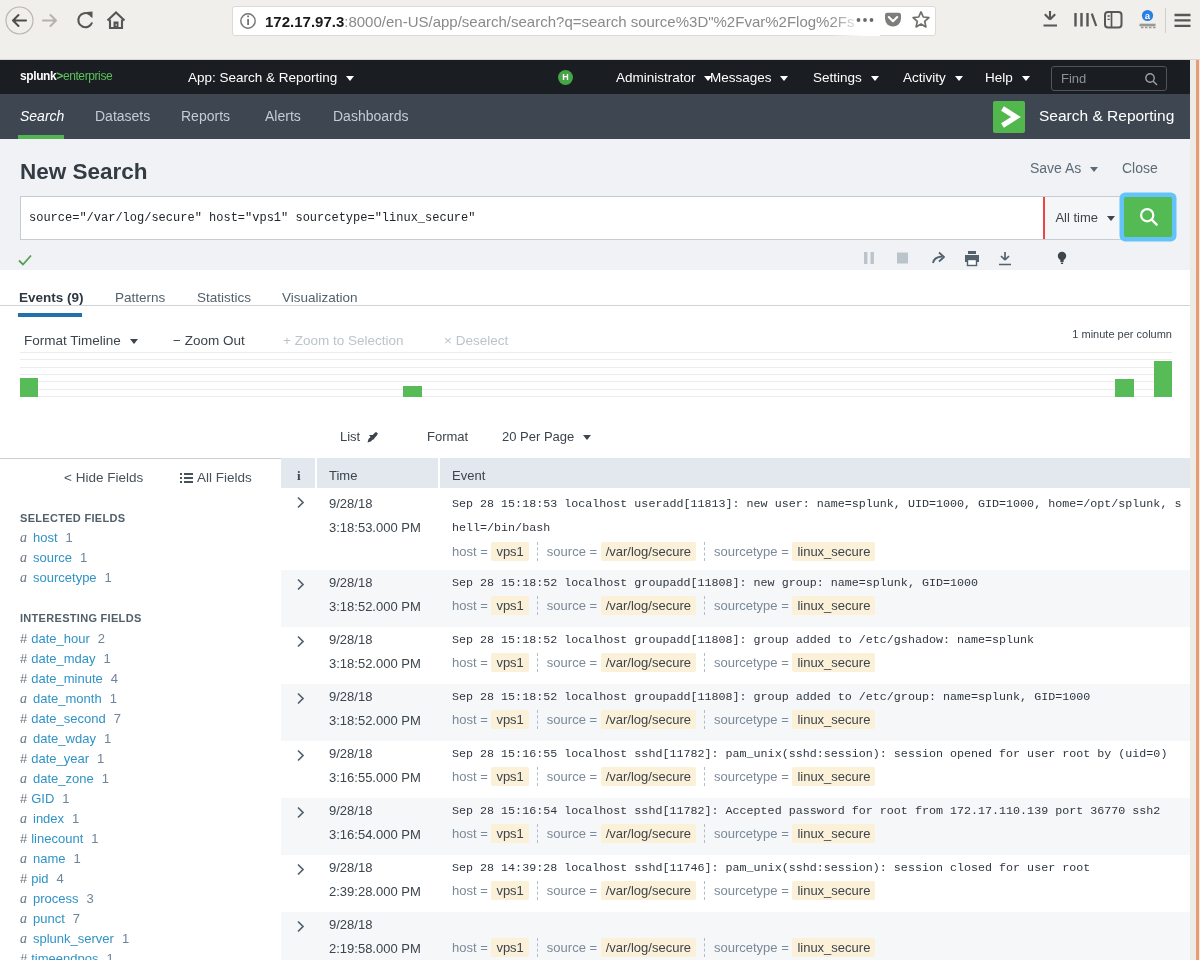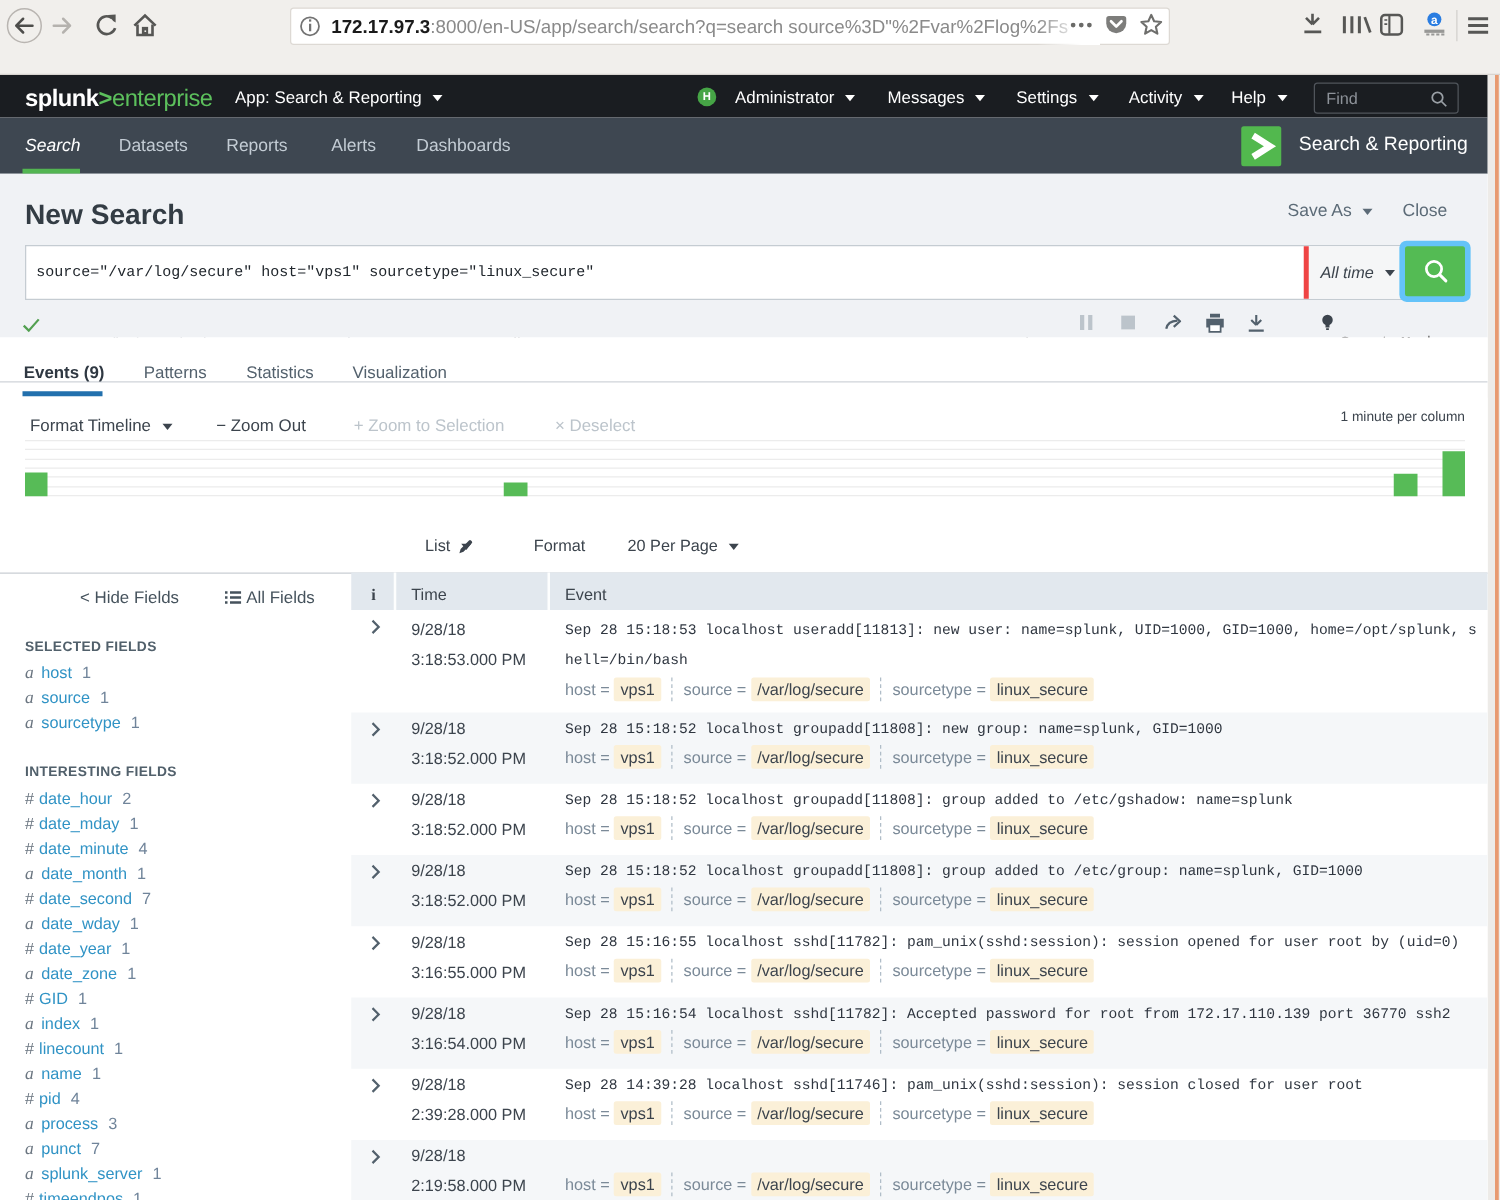--- a/index.html
+++ b/index.html
@@ -16,21 +16,21 @@
 
 
 #gutter { position:absolute; top:60px; left:1190px; width:10px; height:900px; background:#edebe8; }
 #thumb { position:absolute; top:0; left:6px; width:3px; height:900px; background:#e89a70; }
 
 
 #page { position:absolute; top:60px; left:0; width:1190px; height:900px; background:#fff; }
 
 
 #sbar { position:absolute; top:0; left:0; width:1190px; height:34px; background:#1a1d21; color:#fff; }
-#slogo { position:absolute; left:20px; top:9px; font-size:19px; font-weight:700; letter-spacing:-0.4px; }
+#slogo { position:absolute; left:20px; top:9px; font-size:12px; font-weight:700; letter-spacing:-0.4px; }
 #slogo .grn { color:#5cc05c; }
 #slogo .ent { font-weight:400; }
 #sapp { position:absolute; left:188px; top:10px; font-size:13.5px; color:#fff; }
 .sbaritem { position:absolute; top:10px; font-size:13.5px; color:#fff; }
 #find { position:absolute; left:1051px; top:6px; width:116px; height:25px; border:1px solid #50555b; border-radius:3px; color:#8d9299; font-size:13px; }
 #find span { position:absolute; left:9px; top:4px; }
 
 
 #abar { position:absolute; top:34px; left:0; width:1190px; height:45px; background:#3e4751; }
 .atab { position:absolute; top:14px; font-size:14px; color:#c3ccd4; }
@@ -39,21 +39,21 @@
 #appicon { position:absolute; left:993px; top:7px; width:32px; height:32px; background:#52b84e; border-radius:2px; }
 #applbl { position:absolute; left:1039px; top:13px; font-size:15.5px; color:#fff; }
 
 
 #shead { position:absolute; top:79px; left:0; width:1190px; height:131px; background:#f0f2f5; }
 #nsh { position:absolute; left:20px; top:20px; font-size:22.5px; font-weight:700; color:#333c44; }
 #saveas { position:absolute; left:1030px; top:21px; font-size:14px; color:#5c6b77; }
 #closel { position:absolute; left:1122px; top:21px; font-size:14px; color:#5c6b77; }
 #sbox { position:absolute; left:20px; top:57px; width:1104px; height:44px; background:#fff; border:1px solid #c5ccd2; }
 #sq { position:absolute; left:8px; top:14px; font-family:"Liberation Mono", monospace; font-size:12px; color:#20262c; }
-#alltime { position:absolute; left:1022px; top:0; width:82px; height:42px; background:#f5f6f7; border-left:4px solid #ef4444; font-size:13px; color:#3c444d; text-align:center; line-height:42px;font-style:italic; }
+#alltime { position:absolute; left:1022px; top:0; width:82px; height:42px; background:#f5f6f7; border-left:2px solid #ef4444; font-size:13px; color:#3c444d; text-align:center; line-height:42px; }
 #sbtn { position:absolute; left:1124px; top:58px; width:48px; height:40px; background:#54bb54; border-radius:2px; box-shadow:0 0 0 4.5px #64c3f9; }
 .strow { font-size:13.5px; color:#53616d;margin-top:16px; }
 
 
 #tabs { position:absolute; top:210px; left:0; width:1190px; height:36px; background:#fff; border-bottom:1px solid #cfd4d9; }
 .tab { position:absolute; top:20px; font-size:13.5px; color:#53616d; }
 #tabund { position:absolute; left:18px; top:43px; width:64px; height:4px; background:#2270ad; }
 
 
 #tl { position:absolute; top:258px; left:0; width:1190px; height:103px; background:#fff; }
@@ -162,21 +162,21 @@
 </div>
 
 <div id="gutter">
     <div id="thumb"></div>
   </div>
 
 <div id="page">
   <div id="sbar">
     <div id="slogo">splunk<span class="grn">&gt;</span><span class="grn ent">enterprise</span></div>
     <div id="sapp">App: Search &amp; Reporting <span class="caret"></span></div>
-    <div class="sbaritem" style="left:588px;">Administrator <span class="caret"></span></div>
+    <div class="sbaritem" style="left:616px;">Administrator <span class="caret"></span></div>
     <div class="sbaritem" style="left:710px;">Messages <span class="caret"></span></div>
     <div class="sbaritem" style="left:813px;">Settings <span class="caret"></span></div>
     <div class="sbaritem" style="left:903px;">Activity <span class="caret"></span></div>
     <div class="sbaritem" style="left:985px;">Help <span class="caret"></span></div>
     <div id="hcirc" style="position:absolute;left:558px;top:10px;width:15px;height:15px;border-radius:50%;background:#46a546;color:#fff;font-size:9px;font-weight:700;text-align:center;line-height:15px;">H</div>
     <div id="find">
         <span>Find</span>
       <svg width="14" height="14" style="position:absolute;right:8px;top:5px;">
         <circle cx="6" cy="6" r="4.2" fill="none" stroke="#9aa0a6" stroke-width="1.4"></circle>
         <path d="M9.2 9.2 L13 13" stroke="#9aa0a6" stroke-width="1.4"></path>

